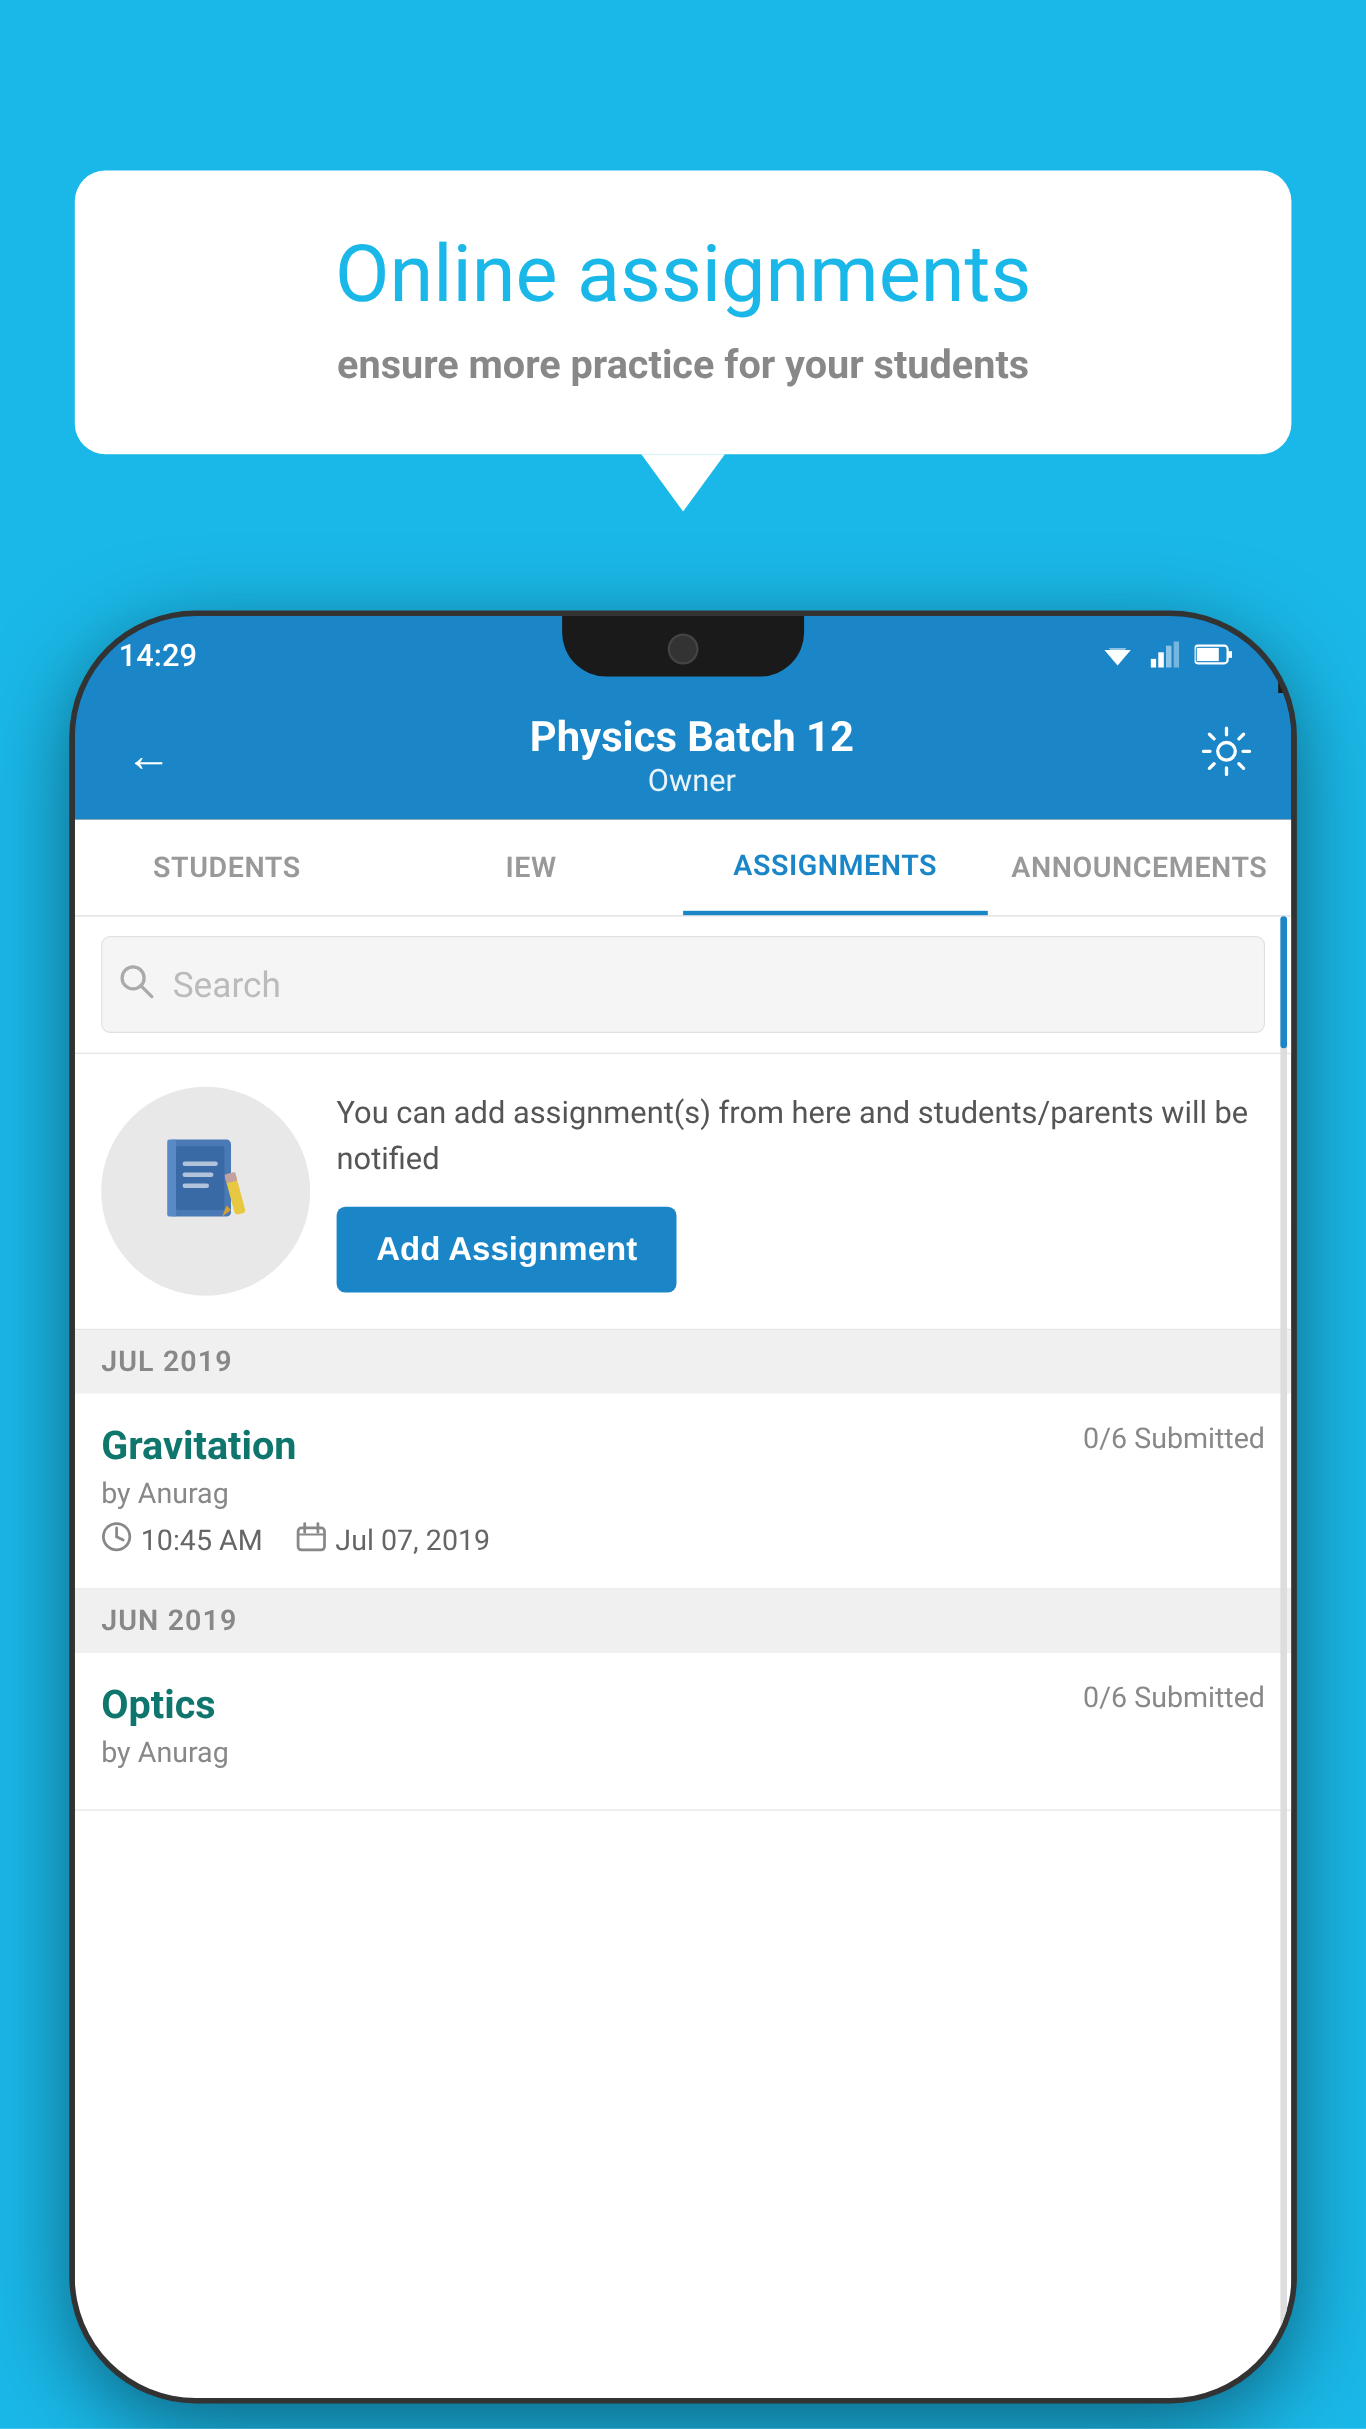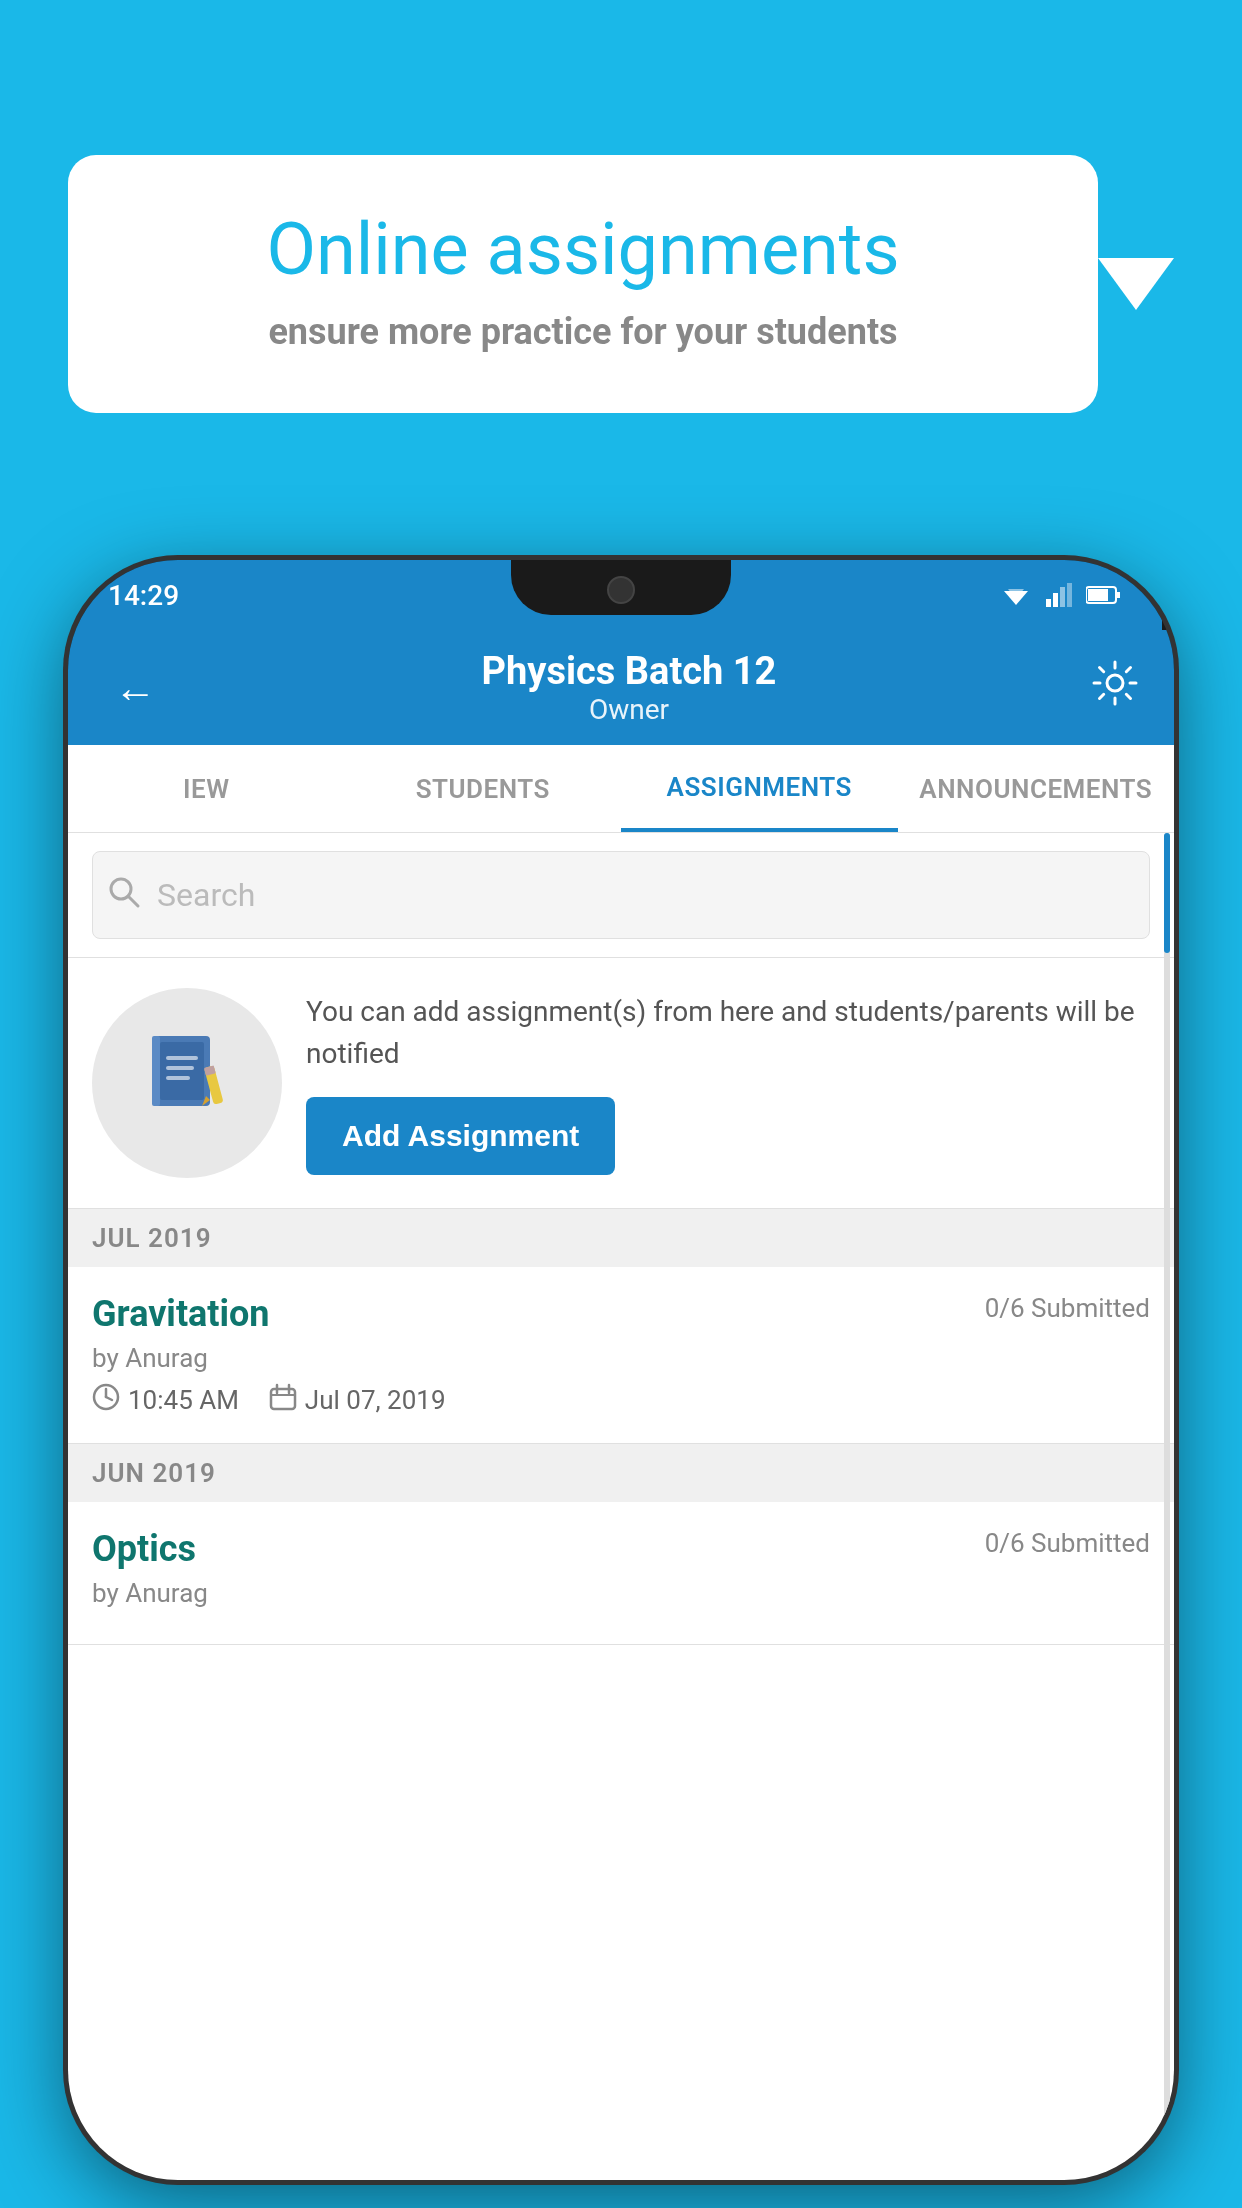--- a/index.html
+++ b/index.html
@@ -12,21 +12,21 @@
       position: relative;
     }
 
     
     .speech-bubble-container {
       position: absolute;
       top: 155px;
       left: 68px;
       right: 68px;
       display: flex;
-      flex-direction: row;
+      flex-direction: column;
       align-items: center;
     }
     .speech-bubble {
       background: white;
       border-radius: 28px;
       padding: 55px 70px 60px;
       width: 100%;
       text-align: center;
     }
     .speech-bubble-title {
@@ -414,24 +414,24 @@
     <span class="app-bar-settings">
       <svg width="46" height="46" viewBox="0 0 46 46" fill="none">
         <circle cx="23" cy="23" r="8" stroke="white" stroke-width="3"></circle>
         <path d="M23 2v6M23 38v6M2 23h6M38 23h6M7.5 7.5l4.2 4.2M34.3 34.3l4.2 4.2M7.5 38.5l4.2-4.2M34.3 11.7l4.2-4.2" stroke="white" stroke-width="3" stroke-linecap="round"></path>
       </svg>
     </span>
   </div>
 
   <div class="tabs-bar">
     <div class="tab-item">
+      <span>STUDENTS</span>
+    </div>
+    <div class="tab-item">
       <span>IEW</span>
-    </div>
-    <div class="tab-item">
-      <span>STUDENTS</span>
     </div>
     <div class="tab-item active">
       <span>ASSIGNMENTS</span>
     </div>
     <div class="tab-item">
       <span>ANNOUNCEMENTS</span>
     </div>
   </div>
 
   <div class="main-content">

